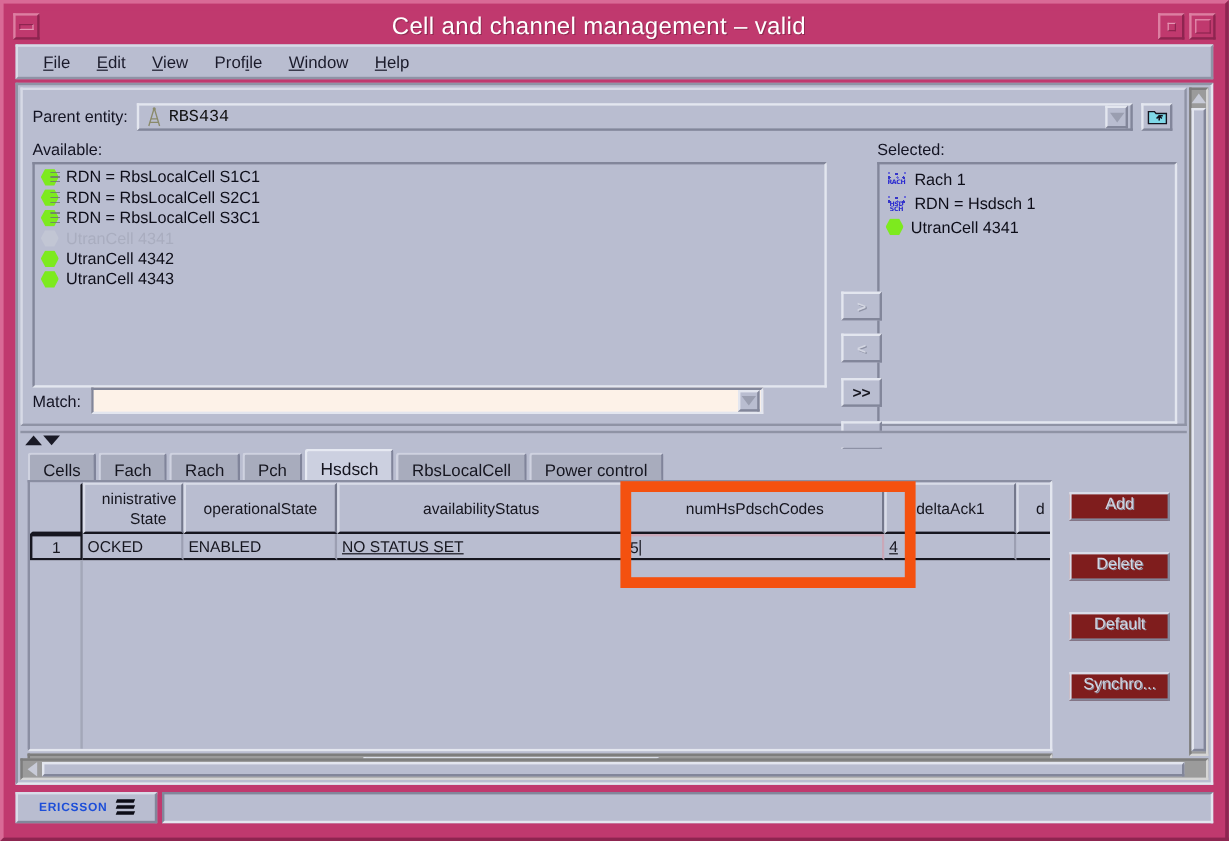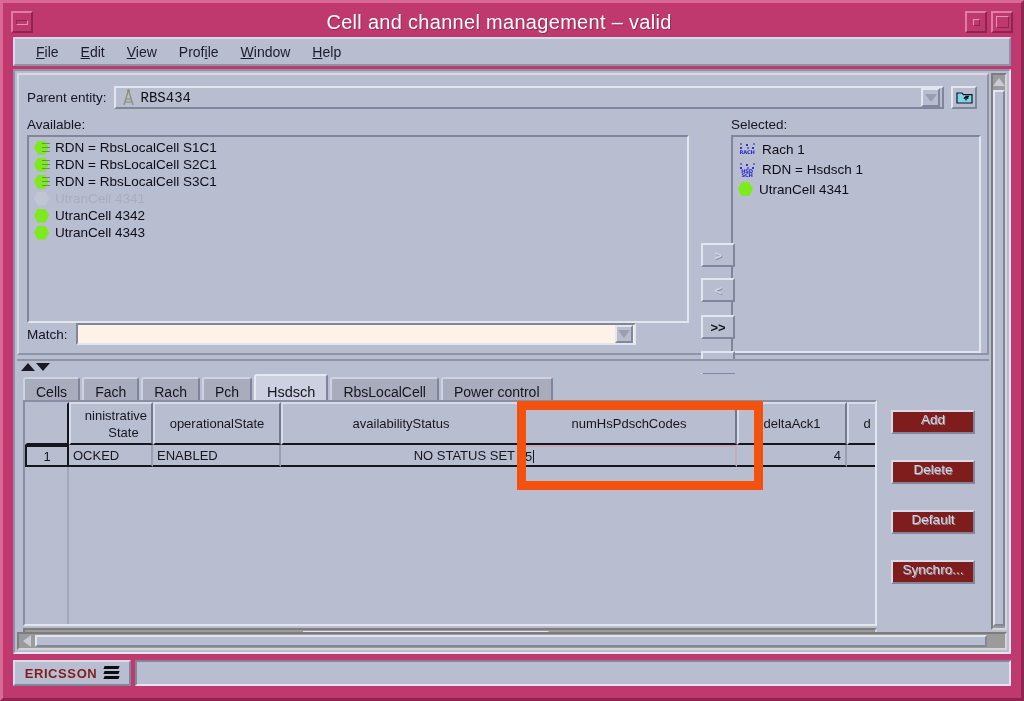--- a/index.html
+++ b/index.html
@@ -294,21 +294,21 @@
     border-bottom: 2px solid #16161f;
     display: flex; align-items: center;
     font-size: 13px; color: #16161f; padding: 0 4px;
     overflow: hidden; white-space: nowrap;
   }
   .td.rownum {
     justify-content: center;
     border: 2px solid #16161f;
     border-top-width: 2px;
   }
-  .td.right { justify-content: flex-end; }
+  .td.right { justify-content: flex-start; text-decoration: underline; }
   .td.editing {
     background: #b9bdd0;
     border: 2px solid #caa8b8;
     border-bottom: 2px solid #16161f;
     padding-left: 2px;
   }
   .caret { display:inline-block; width:1px; height:13px; background:#16161f; margin-left:1px; vertical-align:-2px; }
   #tbody-fill { position: absolute; left: 0; top: 65px; right: 0; bottom: 0; background: #b9bdd0; }
   #tbody-fill .grid-col { position:absolute; top:0; bottom:0; width:2px; background:#a3a7b8; }
 
@@ -377,21 +377,21 @@
     position: absolute; left: 10px; right: 10px; bottom: 8px; height: 34px;
     display: flex; align-items: center; gap: 4px;
   }
   #logo-box {
     width: 118px; height: 26px; flex:none;
     background: #b9bdd0;
     border-top: 2px solid #d9dce8; border-left: 2px solid #d9dce8;
     border-right: 2px solid #82869a; border-bottom: 2px solid #82869a;
     display: flex; align-items: center; justify-content: center; gap: 7px;
   }
-  #logo-text { font-size: 13px; font-weight: bold; letter-spacing: .6px; color: #7f1d1d; }
+  #logo-text { font-size: 10px; font-weight: bold; letter-spacing: .6px; color: #1d4ed8; }
   #logo-mark { width: 15px; height: 14px; position: relative; }
   #logo-mark span {
     position: absolute; left: 0; width: 15px; height: 3px; background: #0c0c16;
     transform: skewX(-22deg);
   }
   #logo-mark span:nth-child(1){ top:0; }
   #logo-mark span:nth-child(2){ top:5px; }
   #logo-mark span:nth-child(3){ top:10px; }
   #status-field {
     flex: 1; height: 26px;

